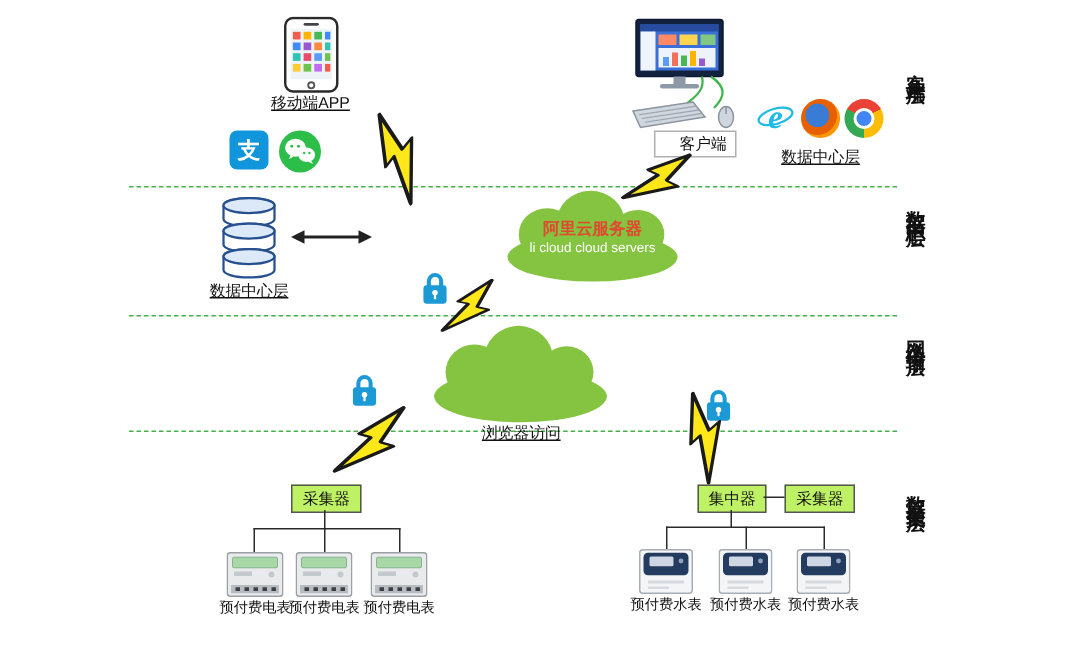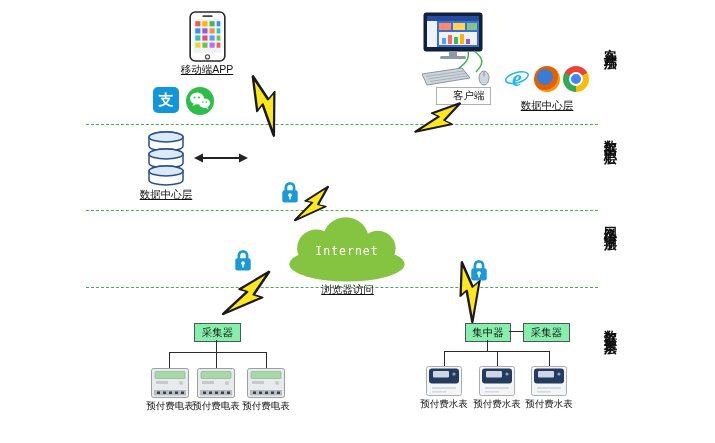--- a/index.html
+++ b/index.html
@@ -5,21 +5,21 @@
   html,body{margin:0;padding:0;background:#fff;}
   #canvas{
     position:relative;width:715px;height:443px;background:#ffffff;
     font-family:"Liberation Sans",sans-serif;color:#111;overflow:hidden;
   }
   .abs{position:absolute;}
   .lbl{position:absolute;font-size:10.5px;color:#111;text-align:center;line-height:1.15;text-decoration:underline;}
   .lbl-sm{position:absolute;font-size:9.5px;color:#111;text-align:center;line-height:1.1;}
   .dash{position:absolute;height:0;border-top:1.5px dashed #44b04a;}
   .line{position:absolute;background:#2b2b2b;}
-  .nodebox{position:absolute;border:1px solid #555;background:#86efac;font-size:10.5px;
+  .nodebox{position:absolute;border:1px solid #555;background:#bef264;font-size:10.5px;
     display:flex;align-items:center;justify-content:center;}
   .vlabel{position:absolute;writing-mode:vertical-rl;text-orientation:upright;
     font-size:13px;font-weight:600;letter-spacing:3px;color:#111;}
   .bolt{position:absolute;}
   .bolt svg{width:100%;height:100%;display:block;}
   .cloud{position:absolute;}
   .cloud > svg{position:absolute;left:0;top:0;width:100%;height:100%;}
   .cloud-t1{position:absolute;left:0;width:100%;text-align:center;font-size:11px;
     font-weight:bold;color:#e0492f;}
   .cloud-t2{position:absolute;left:0;width:100%;text-align:center;font-size:9px;color:#fff;}
@@ -173,37 +173,48 @@
 
   <div class="lock" style="left:280px;top:180px;width:20px;height:24px;">
     <svg viewBox="0 0 22 26">
       <path d="M6.5 12 V8 a4.5 4.5 0 0 1 9 0 V12" fill="none" stroke="#1c9ad6" stroke-width="3"></path>
       <rect x="2.5" y="11" width="17" height="13.5" rx="2.5" fill="#1c9ad6"></rect>
       <circle cx="11" cy="16.5" r="2" fill="#fff"></circle>
         <rect x="10.2" y="17" width="1.6" height="4.2" fill="#fff"></rect>
     </svg>
   </div>
 
+  <div class="cloud" style="left:332px;top:126px;width:126px;height:64px;">
+    <svg viewBox="0 0 200 110" preserveAspectRatio="none">
+      <g fill="#85c440">
+        <ellipse cx="100" cy="78" rx="90" ry="28"></ellipse>
+        <circle cx="52" cy="52" r="30"></circle>
+        <circle cx="98" cy="38" r="36"></circle>
+        <circle cx="148" cy="52" r="28"></circle>
+      </g>
+    </svg>
+    <div class="cloud-t1" style="top:19px;">阿里云服务器</div>
+    <div class="cloud-t2" style="top:34px;">li cloud  cloud servers</div>
+  </div>
 
   <div class="bolt" style="left:301px;top:182px;width:28px;height:46px;transform:rotate(22deg);">
     <svg viewBox="0 0 32 100" preserveAspectRatio="none">
         <polygon points="22,2 4,50 12,47 1,98 28,44 19,47" fill="#ffe81a" stroke="#1a1a1a" stroke-width="2.5" stroke-linejoin="round"></polygon>
       </svg>
   </div>
 
   <div class="cloud" style="left:283px;top:216px;width:128px;height:68px;">
     <svg viewBox="0 0 200 110" preserveAspectRatio="none">
       <g fill="#85c440">
         <ellipse cx="100" cy="78" rx="90" ry="28"></ellipse>
         <circle cx="52" cy="52" r="30"></circle>
         <circle cx="98" cy="38" r="36"></circle>
         <circle cx="148" cy="52" r="28"></circle>
       </g>
     </svg>
-    <div class="internet-txt" style="top:28px;">Internet</div>
   </div>
   <div class="lbl" style="left:300px;top:283px;width:95px;">浏览器访问</div>
 
   <div class="lock" style="left:233px;top:248px;width:20px;height:24px;">
     <svg viewBox="0 0 22 26">
       <path d="M6.5 12 V8 a4.5 4.5 0 0 1 9 0 V12" fill="none" stroke="#1c9ad6" stroke-width="3"></path>
       <rect x="2.5" y="11" width="17" height="13.5" rx="2.5" fill="#1c9ad6"></rect>
       <circle cx="11" cy="16.5" r="2" fill="#fff"></circle>
         <rect x="10.2" y="17" width="1.6" height="4.2" fill="#fff"></rect>
     </svg>

